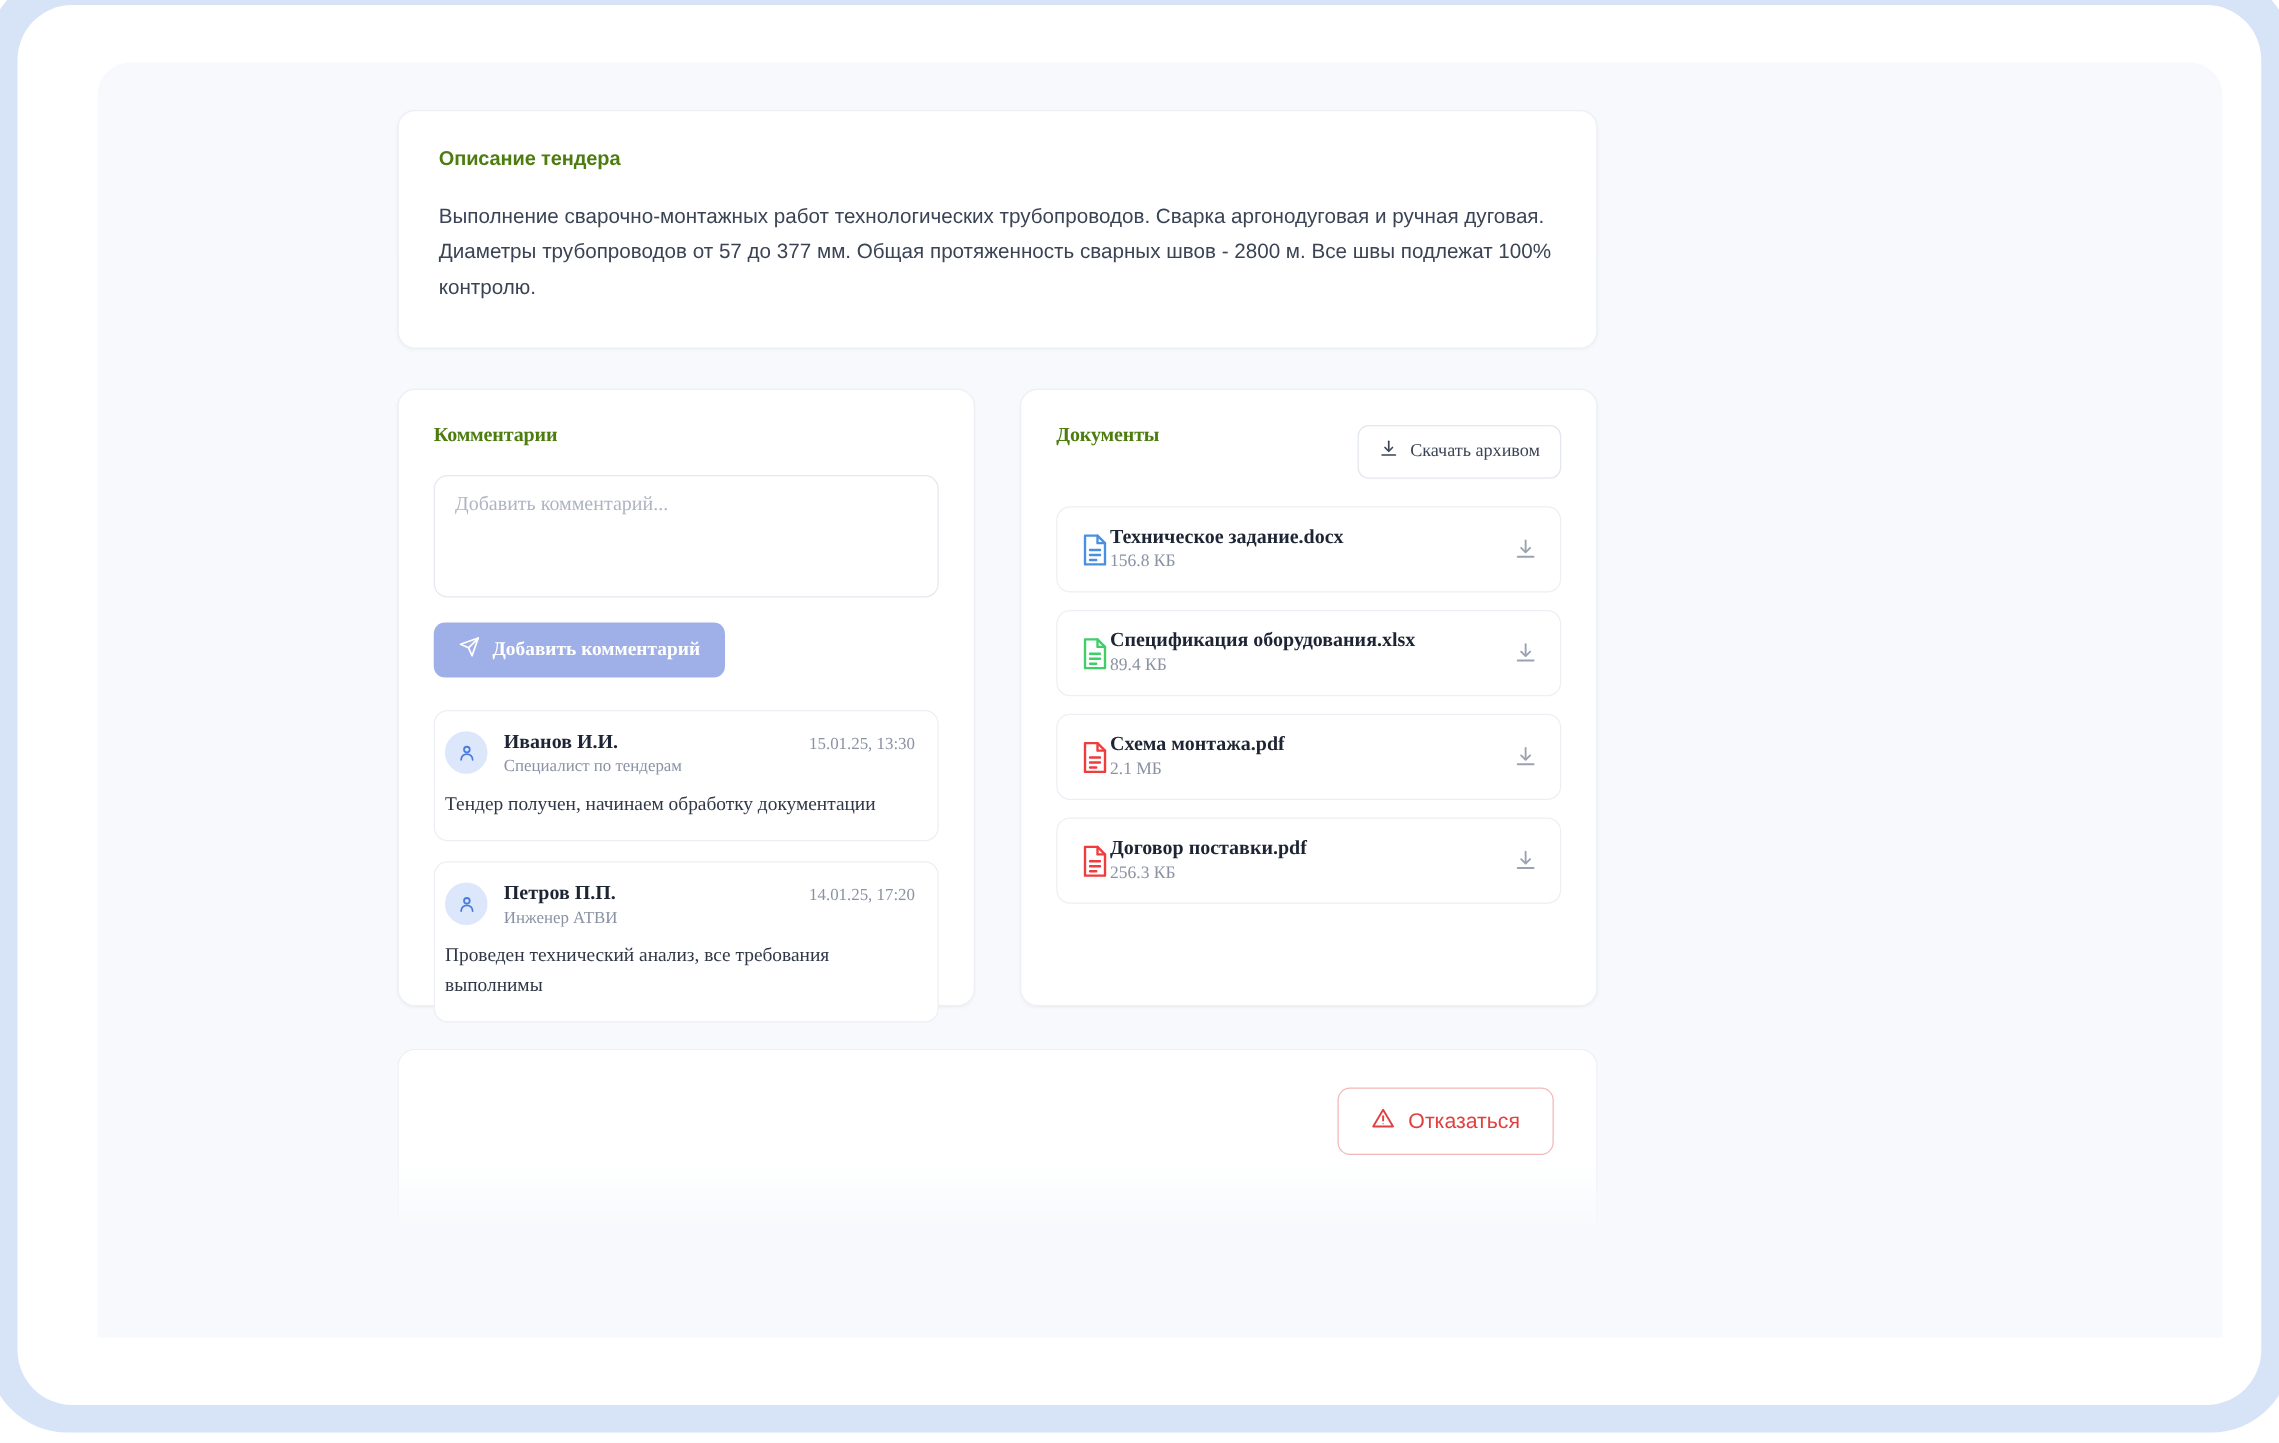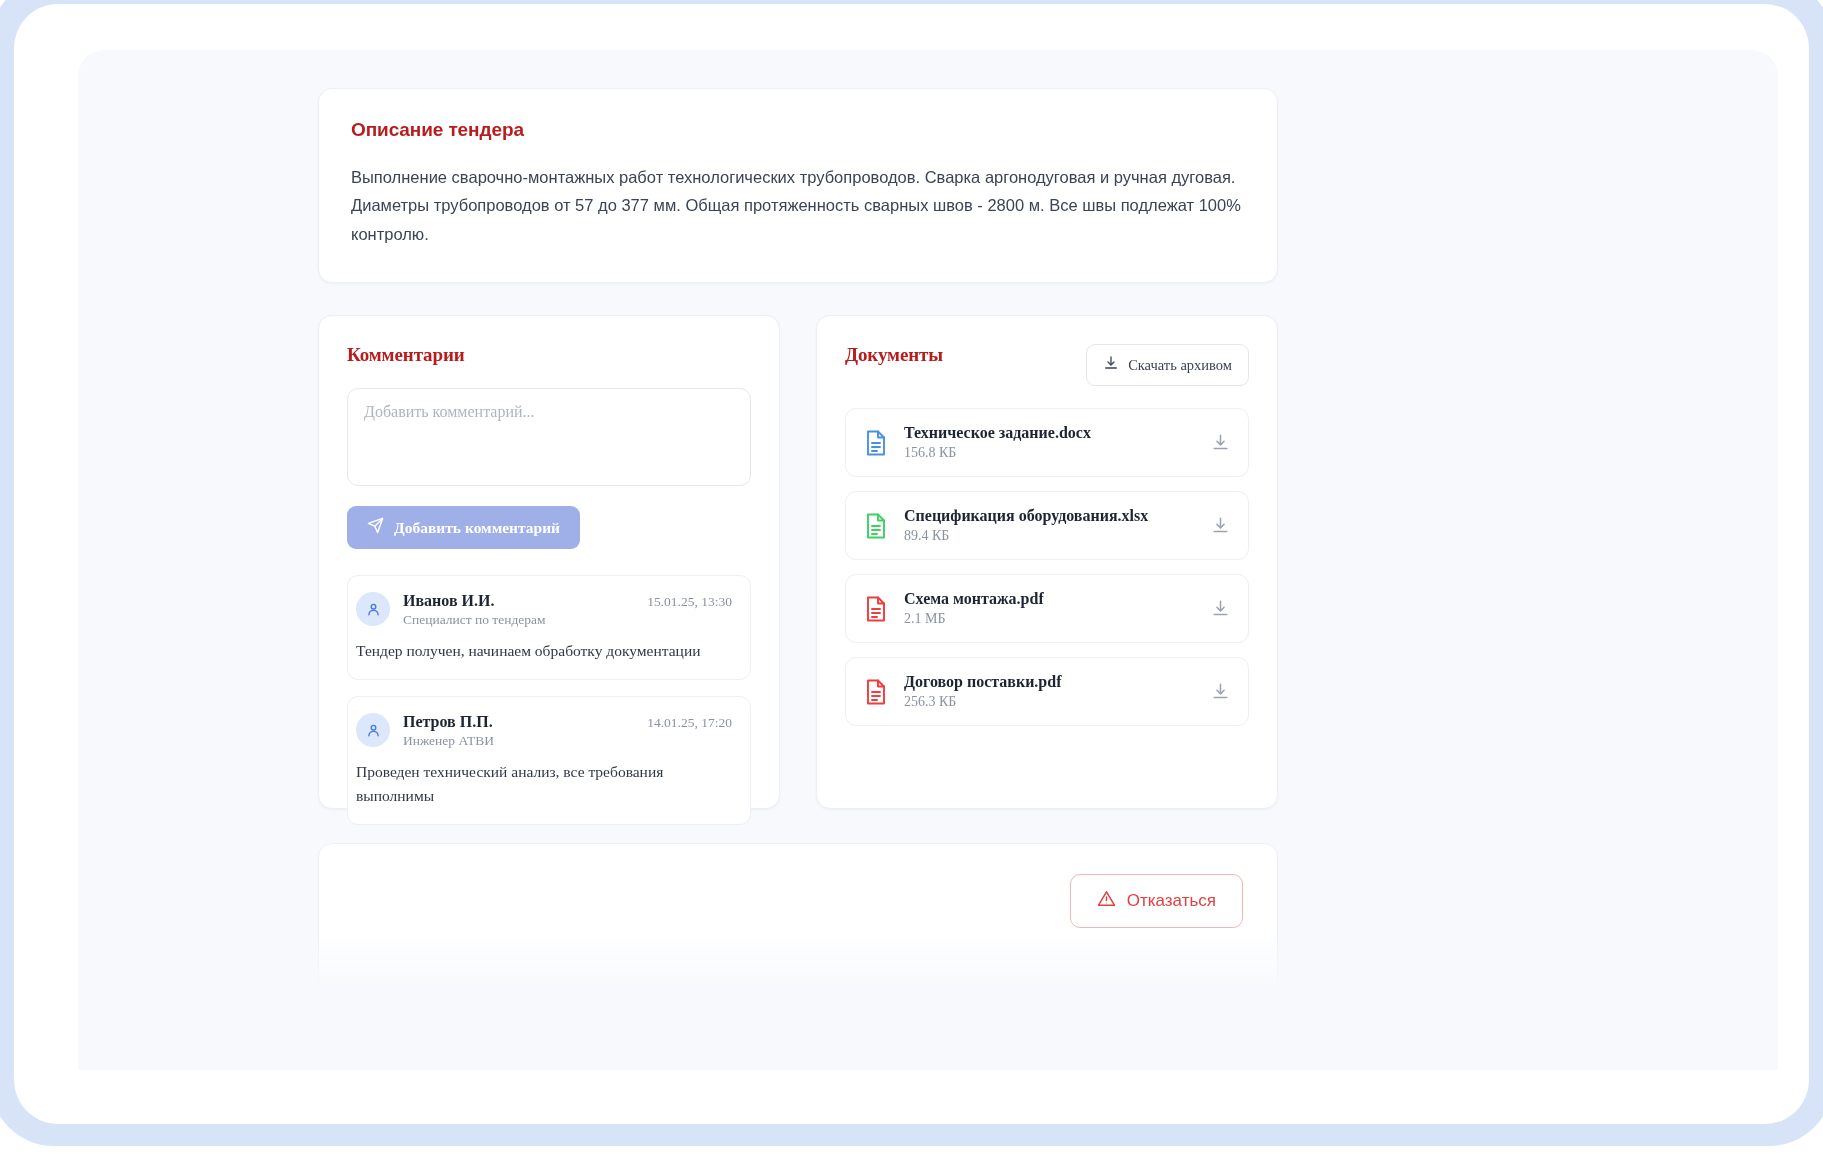--- a/index.html
+++ b/index.html
@@ -66,23 +66,23 @@
   
   .card {
     background: #ffffff;
     border: 1px solid #eceff4;
     border-radius: 14px;
     box-shadow: 0 1px 3px rgba(16, 24, 40, 0.04);
   }
 
   .desc-card { padding: 30px 32px 34px 32px; }
   .card-title {
-    font-size: 19px;
+    font-size: 16px;
     font-weight: 700;
-    color: #b91c1c;
+    color: #4d7c0f;
     letter-spacing: -0.1px;
   }
   .desc-body {
     margin-top: 22px;
     font-size: 16.5px;
     line-height: 1.72;
     color: #3b4455;
   }
 
   
@@ -162,21 +162,21 @@
     background: #ffffff;
     font-family: inherit;
     font-size: 14.5px;
     color: #3b4455;
     cursor: pointer;
   }
   .btn-archive svg { width: 16px; height: 16px; }
 
   .doc-list { margin-top: 22px; display: flex; flex-direction: column; gap: 14px; }
   .doc-row {
-    display: flex; align-items: center; gap: 16px;
+    display: flex; align-items: center; 
     border: 1px solid #eceff4;
     border-radius: 11px;
     padding: 15px 18px;
     background: #ffffff;
     cursor: pointer;
   }
   .doc-icon { width: 24px; height: 28px; flex: none; }
   .doc-meta { flex: 1 1 auto; min-width: 0; }
   .doc-name { font-size: 16px; font-weight: 700; color: #1d2433; }
   .doc-size { margin-top: 3px; font-size: 14px; color: #8a92a3; }

